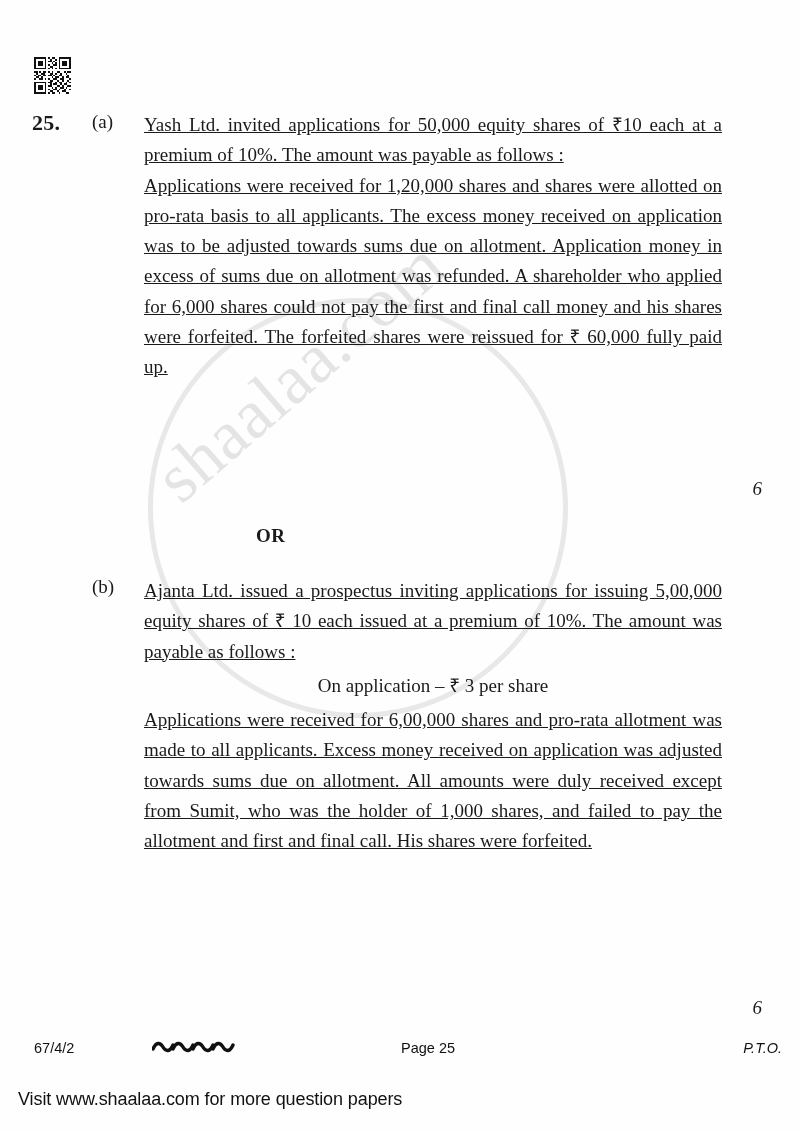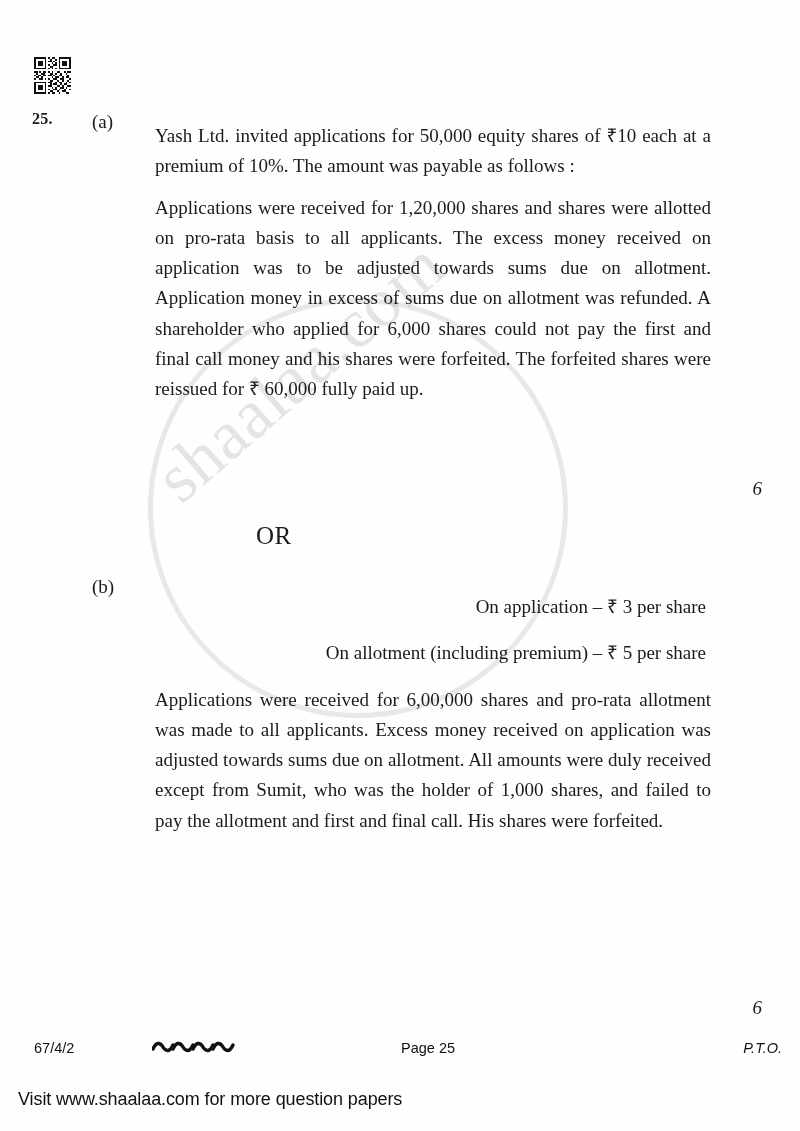--- a/index.html
+++ b/index.html
@@ -73,21 +73,21 @@
     top: 57px;
     width: 37px;
     height: 37px;
   }
 
   
   .qnum {
     position: absolute;
     left: 32px;
     top: 110px;
-    font-size: 16px;
+    font-size: 22px;
     font-weight: bold;
     letter-spacing: 0.2px;
   }
   .part-a {
     position: absolute;
     left: 92px;
     top: 111px;
     font-size: 19px;
   }
   .part-b {
@@ -102,33 +102,34 @@
     left: 144px;
     width: 578px;
     font-size: 19px;
     line-height: 30.3px;
   }
   .blk-a  { top: 110px; }
   .blk-or { top: 521px; width: 578px; }
   .blk-b  { top: 576px; }
 
   p.para {
-    margin: 11px;
+    margin: 0;
     text-align: justify;
     text-justify: inter-word;
+    text-decoration: underline;
   }
   p.nojust {
-    margin: 16px;
-    text-align: right;
+    margin: 4px;
+    text-align: center;
   }
 
   .or-line {
     margin: 0;
-    font-size: 25px;
-    font-weight: normal;
+    font-size: 19px;
+    font-weight: bold;
     letter-spacing: 0.5px;
     text-align: left;
     padding-left: 112px;
   }
   .list-line  { margin-top: 5px; }
   .para-gap   { margin-top: 11px; }
 
   
   .mark {
     position: absolute;
@@ -316,22 +317,22 @@
     <div class="body-col blk-a">
       <p class="para">Yash Ltd. invited applications for 50,000 equity shares of ₹10 each at a premium of 10%. The amount was payable as follows :</p>
       <p class="para">Applications were received for 1,20,000 shares and shares were allotted on pro-rata basis to all applicants. The excess money received on application was to be adjusted towards sums due on allotment. Application money in excess of sums due on allotment was refunded. A shareholder who applied for 6,000 shares could not pay the first and final call money and his shares were forfeited. The forfeited shares were reissued for ₹ 60,000 fully paid up.</p>
     </div>
 
     <div class="body-col blk-or">
       <p class="or-line">OR</p>
     </div>
 
     <div class="body-col blk-b">
+      <p class="para">Ajanta Ltd. issued a prospectus inviting applications for issuing 5,00,000 equity shares of ₹ 10 each issued at a premium of 10%. The amount was payable as follows :</p>
       <p class="nojust list-line">On application – ₹ 3 per share</p>
-      <p class="nojust list-line">On allotment (including premium) – ₹ 5 per share</p>
       <p class="para para-gap">Applications were received for 6,00,000 shares and pro-rata allotment was made to all applicants. Excess money received on application was adjusted towards sums due on allotment. All amounts were duly received except from Sumit, who was the holder of 1,000 shares, and failed to pay the allotment and first and final call. His shares were forfeited.</p>
     </div>
 
     <div class="mark mark-a">6</div>
     <div class="mark mark-b">6</div>
 
     <div class="footer">
       <span class="f-code">67/4/2</span>
       <svg class="f-orn" viewBox="0 0 84 18">
         <path d="M1 11 C4 4, 8 4, 11 9 C14 14, 18 14, 21 7

